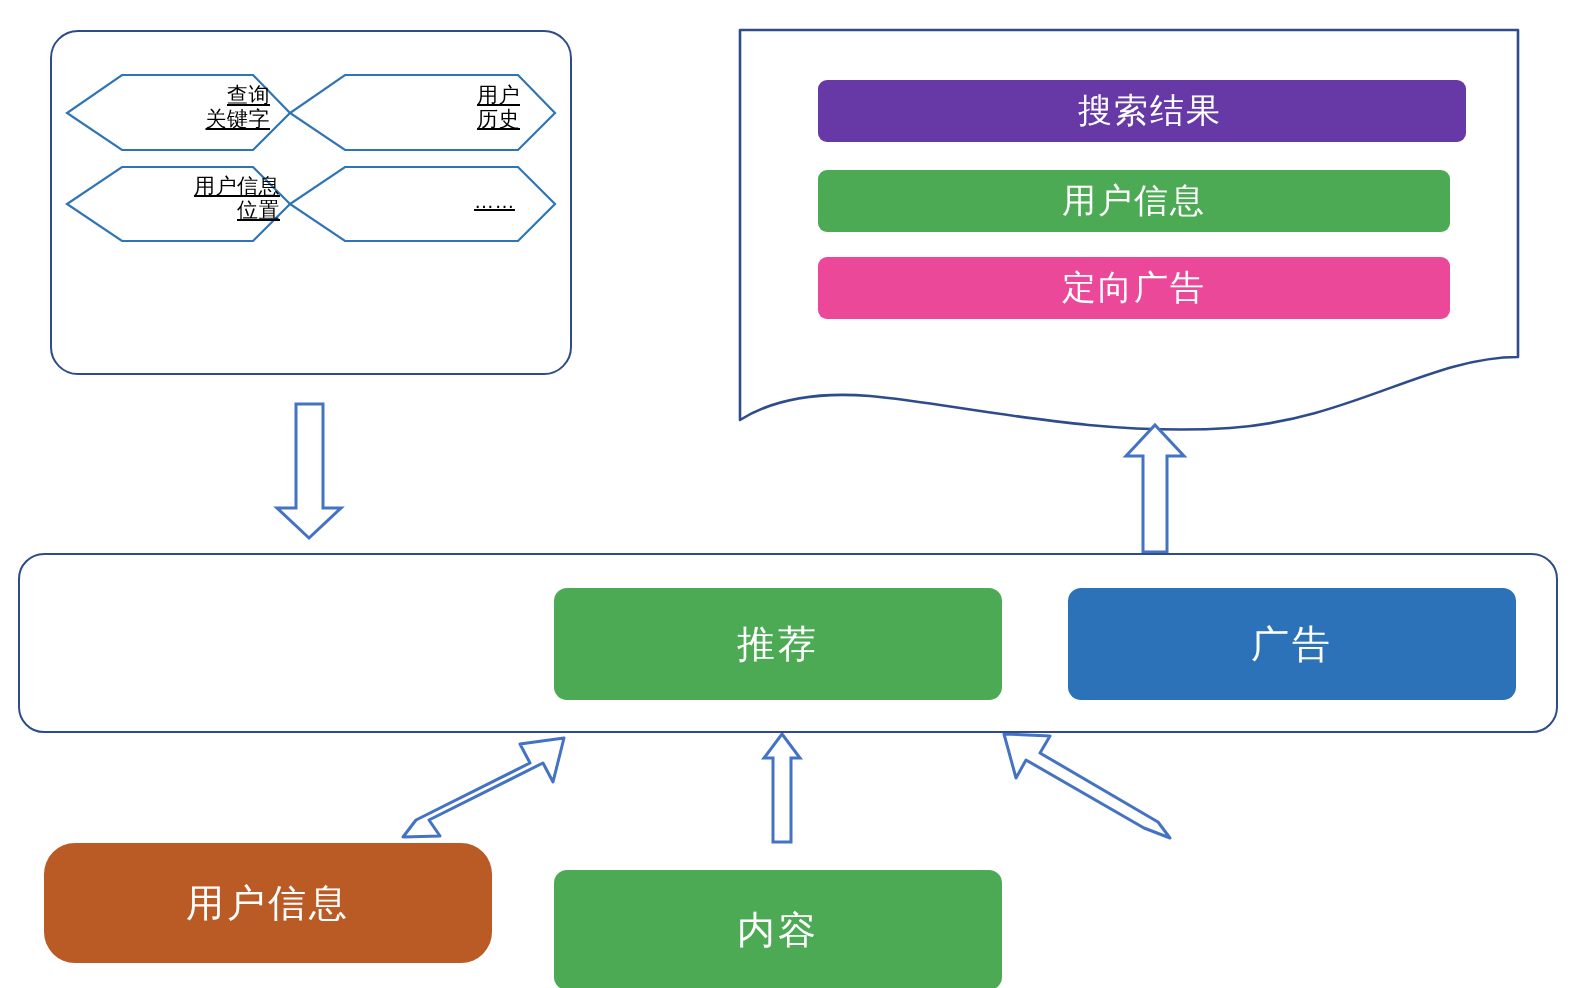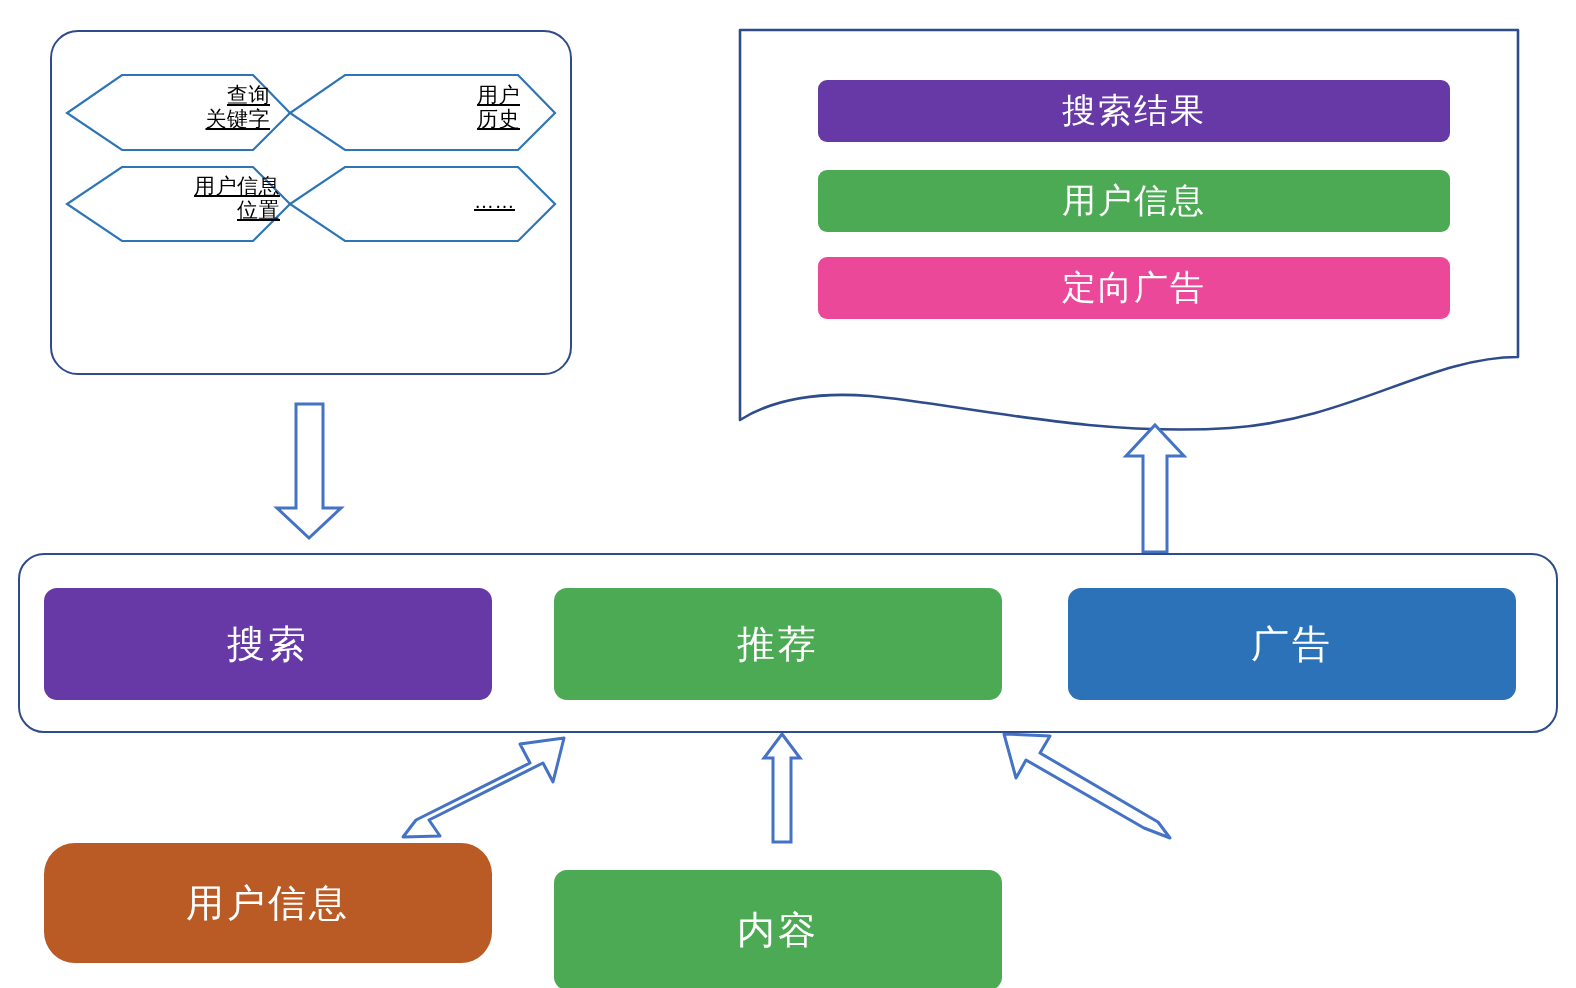--- a/index.html
+++ b/index.html
@@ -159,29 +159,28 @@
 
   <div class="hex-label" style="left:360px; top:83px; width:160px;">用户
 历史</div>
 
   <div class="hex-label" style="left:95px; top:174px; width:185px;">用户信息
 位置</div>
 
   <div class="hex-label" style="left:355px; top:190px; width:160px; font-size:20px;">……</div>
 
 
-  <div class="result-chip" id="chip-search-results" style="background:#6639A6;">搜索结果</div>
+  <div class="result-chip" id="chip-search-results" style="background:#6639A6;padding-left:16px;">搜索结果</div>
 
   <div class="result-chip" id="chip-rec-results" style="background:#4CAA54;">用户信息</div>
 
   <div class="result-chip" id="chip-targeted-ads" style="background:#ec4899;">定向广告</div>
 
   <div id="services-panel"></div>
 
-  <div class="service-box" id="service-search" style="background:#6639A6;">搜索</div>
 
   <div class="service-box" id="service-rec" style="background:#4CAA54;">推荐</div>
 
   <div class="service-box" id="service-ads" style="background:#2C72B8;">广告</div>
 
   <div class="source-box" id="source-user-info" style="background:#BA5B25;border-radius:31px;">用户信息</div>
 
   <div class="source-box" id="source-content" style="background:#4CAA54;">内容</div>
 
 

